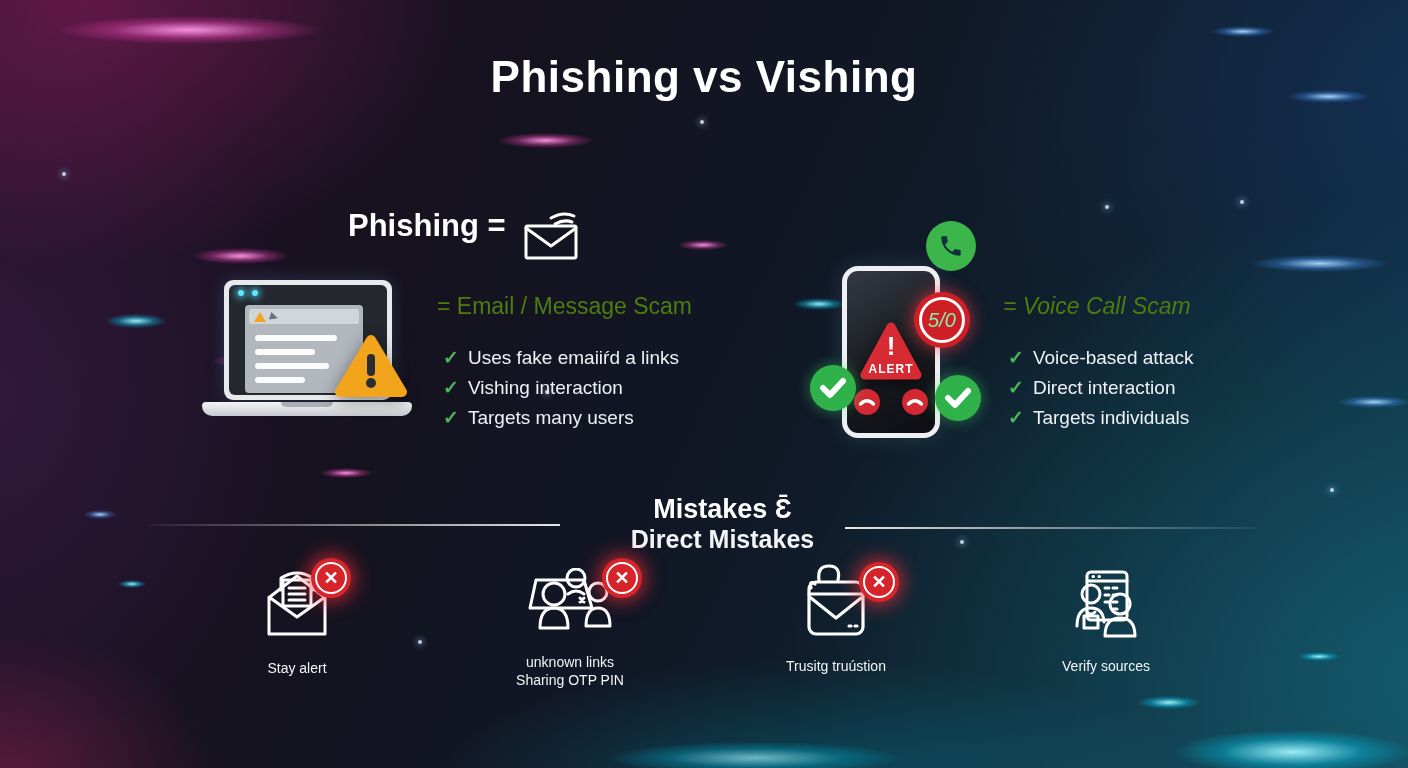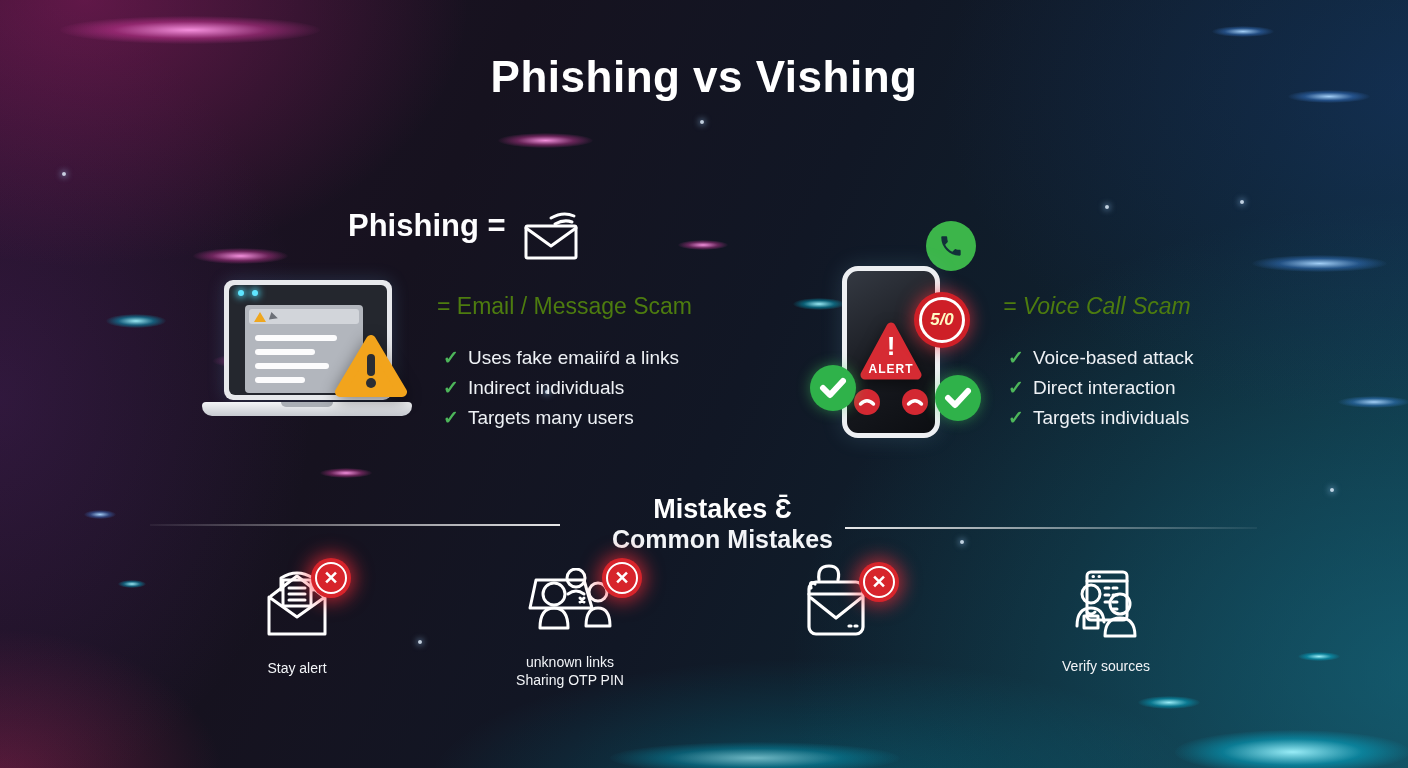--- a/index.html
+++ b/index.html
@@ -37,21 +37,21 @@
   .tiny-warn{width:0;height:0;border-left:6px solid transparent;border-right:6px solid transparent;border-bottom:10px solid #efa71f;position:relative;}
   .tiny-cursor{width:0;height:0;border-left:8px solid #6c7077;border-top:4px solid transparent;border-bottom:4px solid transparent;transform:rotate(18deg);}
   .mail-line{position:absolute;height:6px;border-radius:3px;background:#fcfcfd;}
   .laptop-base{position:absolute;left:0;top:122px;width:210px;height:14px;background:linear-gradient(#f3f4f6,#c7cad0);border-radius:4px 4px 10px 10px;}
   .laptop-notch{position:absolute;left:79px;top:0;width:52px;height:5px;background:#aaaeb5;border-radius:0 0 5px 5px;}
   
   .phone{left:842px;top:266px;width:88px;height:162px;border:5px solid #eef0f3;border-radius:16px;background:linear-gradient(150deg,#343942 0%,#181a20 55%,#0c0e12 100%);box-shadow:0 0 22px rgba(140,220,255,0.15);}
   .decline-dot{position:absolute;width:26px;height:26px;border-radius:50%;background:#d32832;display:flex;align-items:center;justify-content:center;}
   .round-badge{position:absolute;border-radius:50%;background:#ce1f27;display:flex;align-items:center;justify-content:center;box-shadow:0 0 16px 2px rgba(255,55,65,0.55);}
   .round-badge::before{content:"";position:absolute;inset:5px;border:3px solid #fff;border-radius:50%;}
-  .badge-num{position:relative;color:#fef9c3;font-weight:700;font-size:17px;font-style:italic;}
+  .badge-num{position:relative;color:#86efac;font-weight:400;font-size:20px;font-style:italic;}
   .check-bubble{position:absolute;border-radius:50%;background:#2fb24a;box-shadow:0 0 14px rgba(70,220,100,0.45);display:flex;align-items:center;justify-content:center;}
   
   .divider{position:absolute;height:2px;}
   .divider.left{background:linear-gradient(to right, rgba(255,255,255,0.05), rgba(255,255,255,0.9));}
   .divider.right{background:linear-gradient(to right, rgba(255,255,255,0.9), rgba(255,255,255,0.05));}
   .mistakes-heading{left:0;right:0;top:496px;text-align:center;line-height:1.0;margin-left:37px;}
   .mh1{font-size:27px;font-weight:700;color:#fff;}
   .mh2{font-size:25px;font-weight:600;color:#f2f4f7;margin-top:4px;}
   .mistake-item{position:absolute;width:280px;text-align:center;}
   .mi-icon{position:relative;display:inline-block;}
@@ -139,21 +139,21 @@
 
 <div class="abs equals-line" style="left:437px;top:293px;">= Email / Message Scam</div>
 
 <div class="abs checklist" style="left:443px;top:346px;">
   <div class="check-row">
     <span class="check-glyph">✓</span>
     <span>Uses fake emaiiŕd a links</span>
   </div>
   <div class="check-row">
     <span class="check-glyph">✓</span>
-    <span>Indirect individuals</span>
+    <span>Vishing interaction</span>
   </div>
   <div class="check-row">
     <span class="check-glyph">✓</span>
     <span>Targets many users</span>
   </div>
 </div>
 
 <div class="abs" style="left:925px;top:208px;display:flex;align-items:flex-start;gap:18px;">
   <span style="margin-top:12px;">
     <svg width="52" height="52" viewBox="0 0 52 52">
@@ -211,21 +211,21 @@
     <span class="check-glyph">✓</span>
     <span>Targets individuals</span>
   </div>
 </div>
 
 <div class="divider left" style="left:150px;top:524px;width:410px;"></div>
 <div class="divider right" style="left:845px;top:527px;width:412px;"></div>
 
 <div class="abs mistakes-heading">
   <div class="mh1">Mistakes Ɛ̄</div>
-  <div class="mh2">Common Mistakes</div>
+  <div class="mh2">Direct Mistakes</div>
 </div>
 
 <div class="mistake-item" style="left:157px;top:564px;">
   <div class="mi-icon">
     <svg width="76" height="80" viewBox="0 0 76 80" fill="none" stroke="#ffffff" stroke-width="3" stroke-linecap="round" stroke-linejoin="round">
       <path d="M12,32 L38,12 L64,32"></path>
       <path d="M22,26 L22,14 Q38,4 54,14 L54,26"></path>
       <rect x="24" y="16" width="28" height="26"></rect>
       <path d="M30,24 H46 M30,30 H46 M30,36 H46"></path>
       <path d="M10,33 L10,70 L66,70 L66,33 L38,53 Z"></path>
@@ -270,20 +270,21 @@
       <rect x="14" y="20" width="54" height="52" rx="7"></rect>
       <path d="M14,32 H68"></path>
       <path d="M16,36 L41,56 L66,36"></path>
       <path d="M54,64 h2 M60,64 h2"></path>
     </svg>
     <div class="x-badge" style="left:64px;top:0px;">
       <span class="x-glyph">✕</span>
     </div>
   </div>
   <div class="mi-label" style="margin-top:10px;">
+    <div>Trusitg truústion</div>
   </div>
 </div>
 
 <div class="mistake-item" style="left:966px;top:566px;">
   <div class="mi-icon">
     <svg width="78" height="76" viewBox="0 0 78 76" fill="none" stroke="#ffffff" stroke-width="3" stroke-linecap="round" stroke-linejoin="round">
       <rect x="20" y="6" width="40" height="48" rx="4"></rect>
       <path d="M20,15 H60"></path>
       <path d="M26,10.5 h0.5 M32,10.5 h0.5"></path>
       <path d="M38,22 h4 M46,22 h4 M38,29 h4 M46,29 h4 M38,36 h4 M46,36 h4 M46,43 h4"></path>

